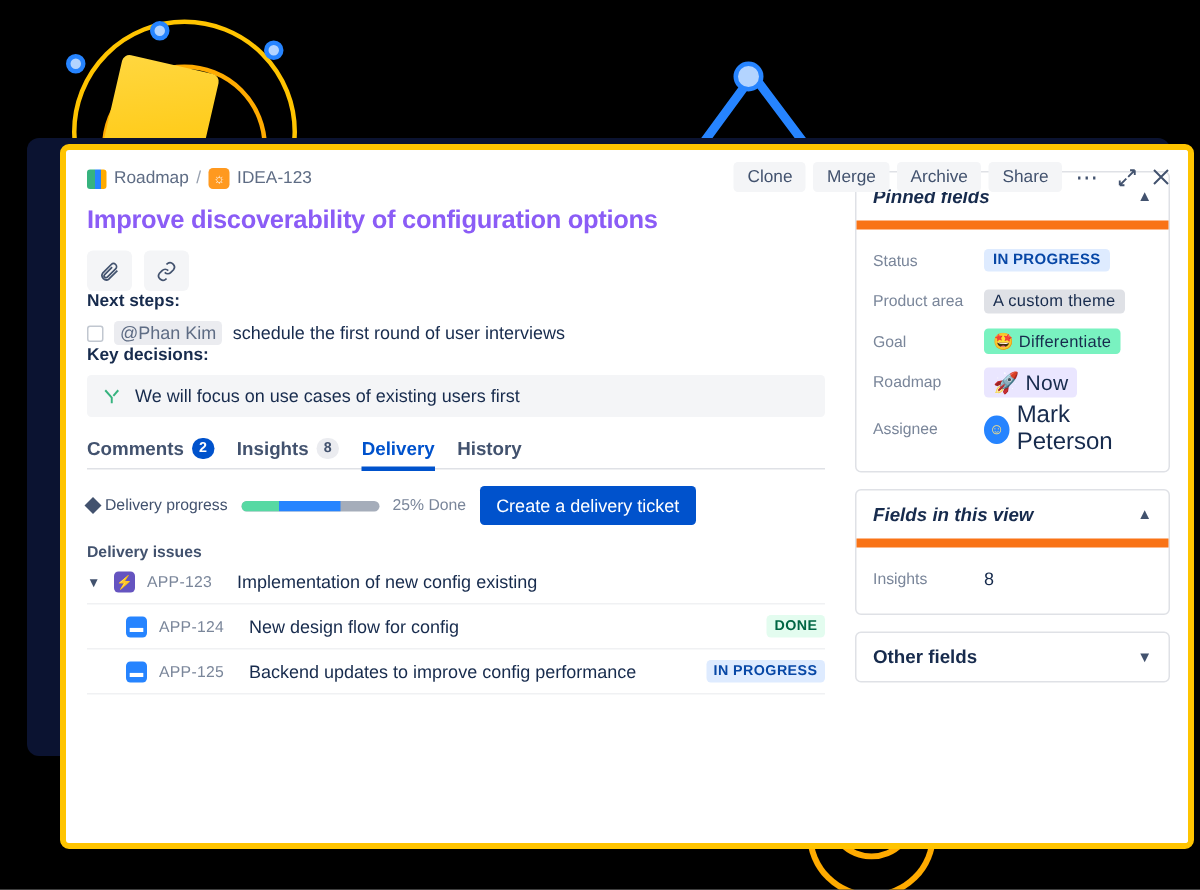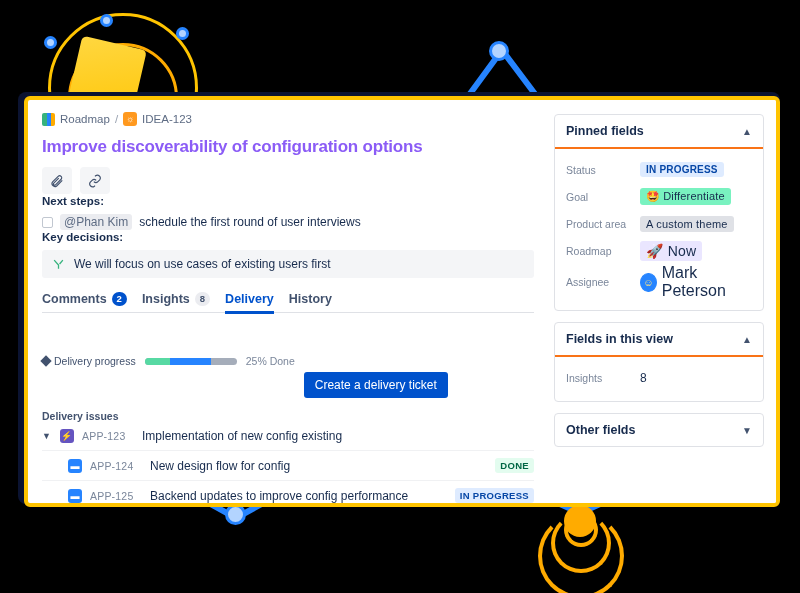--- a/index.html
+++ b/index.html
@@ -68,22 +68,22 @@
   }
   #r-connector { position: absolute; left: 540px; top: 494px; width: 80px; height: 22px; }
 
   
   #window-shadow {
     position: absolute; left: 18px; top: 92px;
     width: 762px; height: 412px;
     background: #0B1331; border-radius: 8px;
   }
   #window {
-    position: absolute; left: 24px; top: 96px;
-    width: 756px; height: 411px;
+    position: absolute; left: 40px; top: 96px;
+    width: 756px; height: 470px;
     background: #FFFFFF;
     border: 4px solid #FFC400;
     border-radius: 6px;
     overflow: hidden;
     display: flex;
   }
 
   
   #main-col { width: 520px; padding: 10px 14px 0 14px; position: relative; }
 
@@ -144,21 +144,20 @@
   .prog-label { font-size: 10.5px; color: #42526E; display:flex; align-items:center; gap:4px; }
   .prog-diamond { width: 8px; height: 8px; background: #42526E; transform: rotate(45deg); }
   #progress-bar { width: 92px; height: 7px; border-radius: 4px; overflow: hidden; display: flex; background: #A5ADBA; }
   #prog-green { width: 27%; background: #57D9A3; }
   #prog-blue { width: 45%; background: #2684FF; }
   .prog-pct { font-size: 10.5px; color: #7A869A; }
   .btn-primary {
     background: #0052CC; color: #fff; font-size: 12px; font-weight: normal;
     border: none; border-radius: 3px; padding: 6px 11px; cursor: pointer;
     font-family: "Liberation Sans", sans-serif;
-    margin-top: 48px;
   }
   .btn-subtle {
     background: #F4F5F7; color: #42526E; font-size: 12px;
     border: none; border-radius: 3px; padding: 6px 11px; cursor: pointer;
     font-family: "Liberation Sans", sans-serif;
   }
 
   #issues-label { font-size: 10.5px; font-weight: bold; color: #42526E; margin-top: 12px; }
 
   .issue-row {
@@ -179,21 +178,21 @@
   .st-done { background: #E3FCEF; color: #006644; }
   .st-prog { background: #DEEBFF; color: #0747A6; }
 
   
   #sidebar { flex: 1; padding: 14px 12px 0 6px; background: #fff; }
   .panel { border: 1px solid #DFE1E6; border-radius: 4px; margin-bottom: 11px; background: #fff; }
   .panel-head {
     display: flex; align-items: center; justify-content: space-between;
     padding: 9px 11px; font-size: 12.5px; font-weight: bold; color: #172B4D;
   }
-  .panel-head.bordered { border-bottom: 2px solid #f97316; }
+  .panel-head.bordered { border-bottom: 6px solid #f97316; font-style: italic; }
   .chev { color: #42526E; font-size: 10px; }
   .panel-body { padding: 7px 11px 10px 11px; }
   .field-row { display: flex; align-items: center; min-height: 27px; }
   .field-name { width: 74px; font-size: 10.5px; color: #7A869A; flex-shrink: 0; }
   .field-val { font-size: 11.5px; color: #172B4D; display: flex; align-items: center; gap: 5px; }
   .pill { border-radius: 3px; padding: 2px 6px; font-size: 10px; font-weight: bold; letter-spacing: 0.2px; }
   .pill-status { background: #DEEBFF; color: #0747A6; }
   .pill-goal { background: #79F2C0; color: #172B4D; font-weight: normal; font-size: 11px; }
   .pill-area { background: #DFE1E6; color: #172B4D; font-size: 11px; font-weight: normal; }
   .pill-road { background: #EAE6FF; color: #172B4D; font-size: 14px; font-weight: normal; }
@@ -345,29 +344,29 @@
           <span class="chev">▲</span>
         </div>
         <div class="panel-body" id="pinned-body">
             <div class="field-row">
               <span class="field-name">Status</span>
               <span class="field-val">
                 <span class="pill pill-status"><span>IN PROGRESS</span></span>
               </span>
             </div>
             <div class="field-row">
+              <span class="field-name">Product area</span>
+              <span class="field-val">
+                <span class="pill pill-area"><span>A custom theme</span></span>
+              </span>
+            </div>
+            <div class="field-row">
               <span class="field-name">Goal</span>
               <span class="field-val">
                 <span class="pill pill-goal"><span>🤩 </span><span>Differentiate</span></span>
-              </span>
-            </div>
-            <div class="field-row">
-              <span class="field-name">Product area</span>
-              <span class="field-val">
-                <span class="pill pill-area"><span>A custom theme</span></span>
               </span>
             </div>
             <div class="field-row">
               <span class="field-name">Roadmap</span>
               <span class="field-val">
                 <span class="pill pill-road"><span>🚀 </span><span>Now</span></span>
               </span>
             </div>
             <div class="field-row">
               <span class="field-name">Assignee</span>
@@ -393,15 +392,29 @@
       </div>
 
       <div class="panel">
         <div class="panel-head">
           <span>Other fields</span>
           <span class="chev">▼</span>
         </div>
       </div>
     </div>
 
+    <div style="position:absolute; right:10px; top:8px; display:flex; align-items:center; gap:5px;">
+      <button class="btn-subtle" style="font-size:11.5px;padding:4px 9px;">Clone</button>
+      <button class="btn-subtle" style="font-size:11.5px;padding:4px 9px;">Merge</button>
+      <button class="btn-subtle" style="font-size:11.5px;padding:4px 9px;">Archive</button>
+      <button class="btn-subtle" style="font-size:11.5px;padding:4px 9px;">Share</button>
+      <span style="color:#42526E;font-size:15px;padding:0 4px;letter-spacing:1px;">⋯</span>
+      <svg width="15" height="15" viewBox="0 0 24 24" fill="none" stroke="#42526E" stroke-width="2" style="margin:0 2px;">
+        <path d="M4 20l7-7M4 20h5M4 20v-5"></path>
+          <path d="M20 4l-7 7M20 4h-5M20 4v5"></path>
+      </svg>
+      <svg width="16" height="16" viewBox="0 0 24 24" fill="none" stroke="#42526E" stroke-width="2">
+        <path d="M5 5l14 14M19 5L5 19"></path>
+      </svg>
+    </div>
 
   </div>
 </div>
 
 </body></html>

